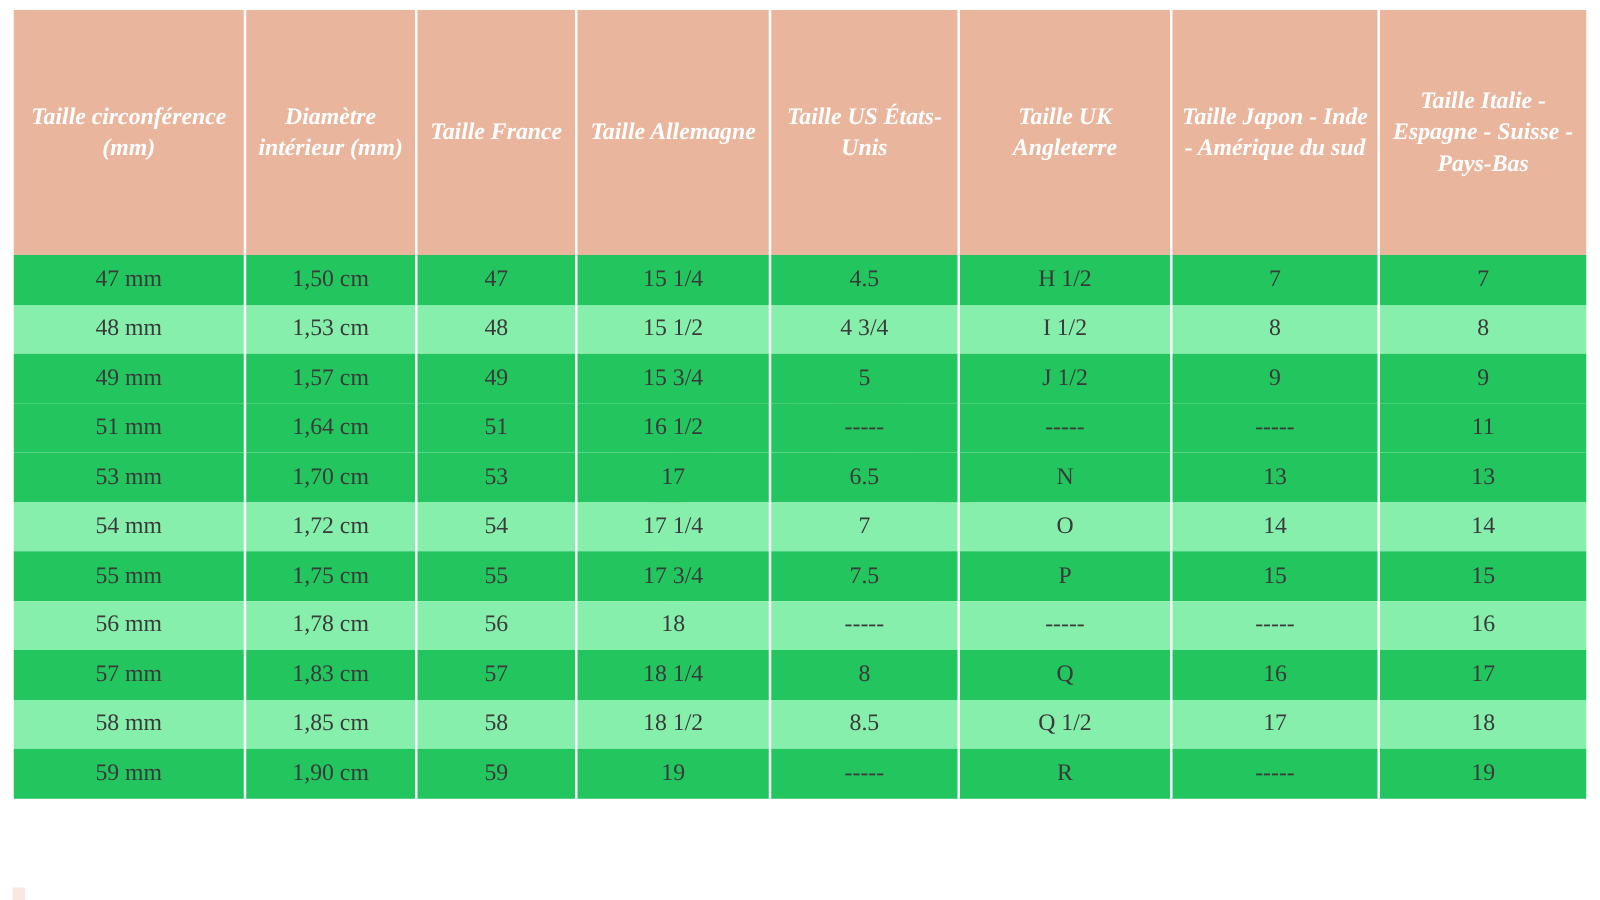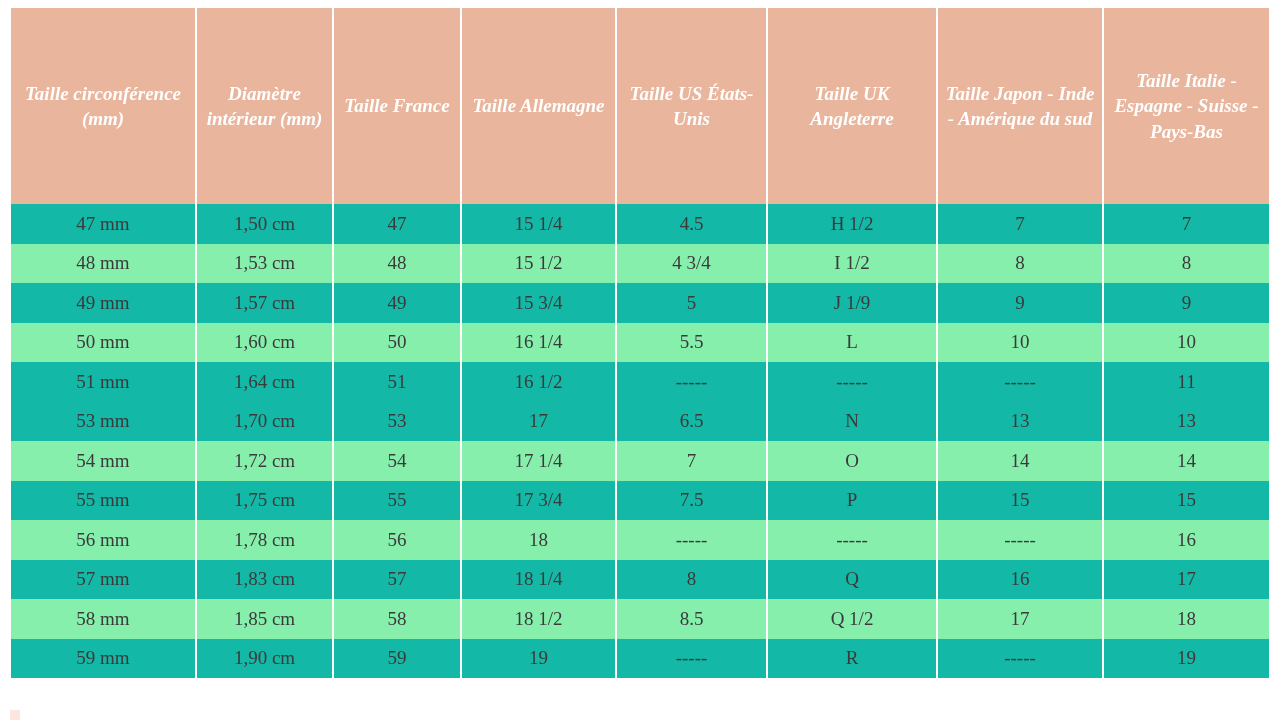--- a/index.html
+++ b/index.html
@@ -72,21 +72,21 @@
     text-align: center;
     font-size: 19px;
     color: #3a3a3a;
     height: 39.5px;
     padding: 0;
     border: none;
     box-sizing: border-box;
     background: transparent;
   }
   table.size-table tbody tr.odd td {
-    background: #14b8a6;
+    background: #22c55e;
   }
   table.size-table tbody tr.even td {
     background: #86efac;
   }
   table.size-table tbody tr td + td {
     border-left: 2px solid #ffffff;
   }
   .col0 { width: 185px; }
   .col1 { width: 137px; }
   .col2 { width: 128px; }
@@ -155,33 +155,23 @@
         <td>I 1/2</td>
         <td>8</td>
         <td>8</td>
       </tr>
       <tr class="odd">
         <td>49 mm</td>
         <td>1,57 cm</td>
         <td>49</td>
         <td>15 3/4</td>
         <td>5</td>
-        <td>J 1/9</td>
+        <td>J 1/2</td>
         <td>9</td>
         <td>9</td>
-      </tr>
-      <tr class="even">
-        <td>50 mm</td>
-        <td>1,60 cm</td>
-        <td>50</td>
-        <td>16 1/4</td>
-        <td>5.5</td>
-        <td>L</td>
-        <td>10</td>
-        <td>10</td>
       </tr>
       <tr class="odd">
         <td>51 mm</td>
         <td>1,64 cm</td>
         <td>51</td>
         <td>16 1/2</td>
         <td>-----</td>
         <td>-----</td>
         <td>-----</td>
         <td>11</td>

